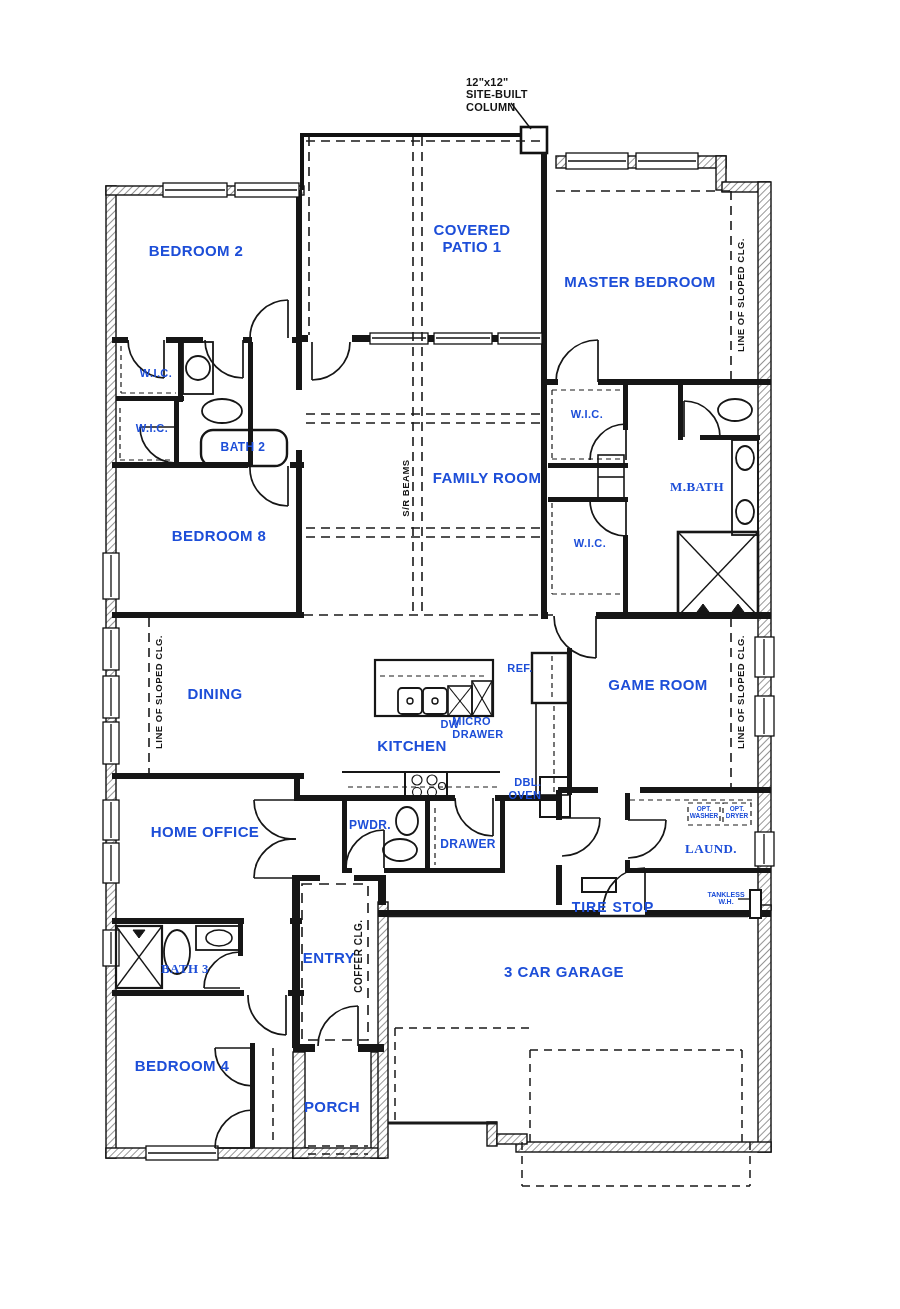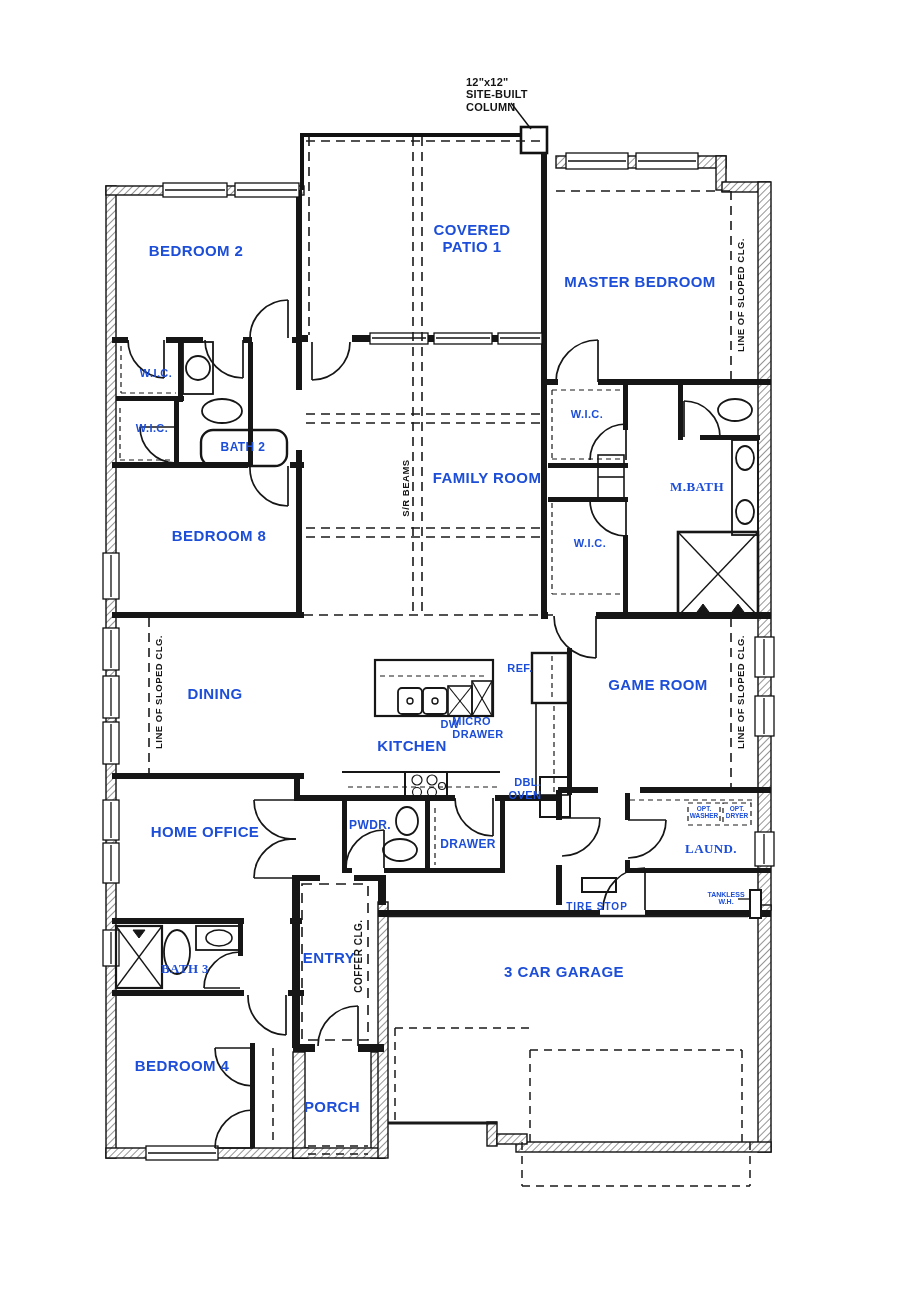--- a/index.html
+++ b/index.html
@@ -7,21 +7,21 @@
         font-family:"Liberation Sans", sans-serif;}
   #plan svg{position:absolute;left:0;top:0;}
   .lbl{position:absolute;transform:translate(-50%,-50%);font-weight:bold;color:#1d4ed8;
        white-space:pre-line;text-align:center;line-height:1.15;letter-spacing:.4px;}
   .vlbl{position:absolute;transform:translate(-50%,-50%) rotate(-90deg);font-weight:bold;color:#141414;
        white-space:nowrap;letter-spacing:.5px;}
   .s15{font-size:15px;}
   .s13{font-size:13px;font-family:Liberation Serif, serif;}
   .s12{font-size:12px;}
   .s11{font-size:11px;}
-  .s10{font-size:10px;letter-spacing:1px;}
+  .s10{font-size:14px;letter-spacing:1px;margin-left:16px;}
   .s9v{font-size:9.5px;}
   .s10v{font-size:10px;}
   .tiny{font-size:6.5px;letter-spacing:0;line-height:1.05;}
   .note{position:absolute;transform:none;text-align:left;font-weight:bold;font-size:11px;
         line-height:1.12;color:#141414;white-space:pre-line;letter-spacing:.2px;}
 </style>
 </head>
 <body>
 
 <div id="plan">

